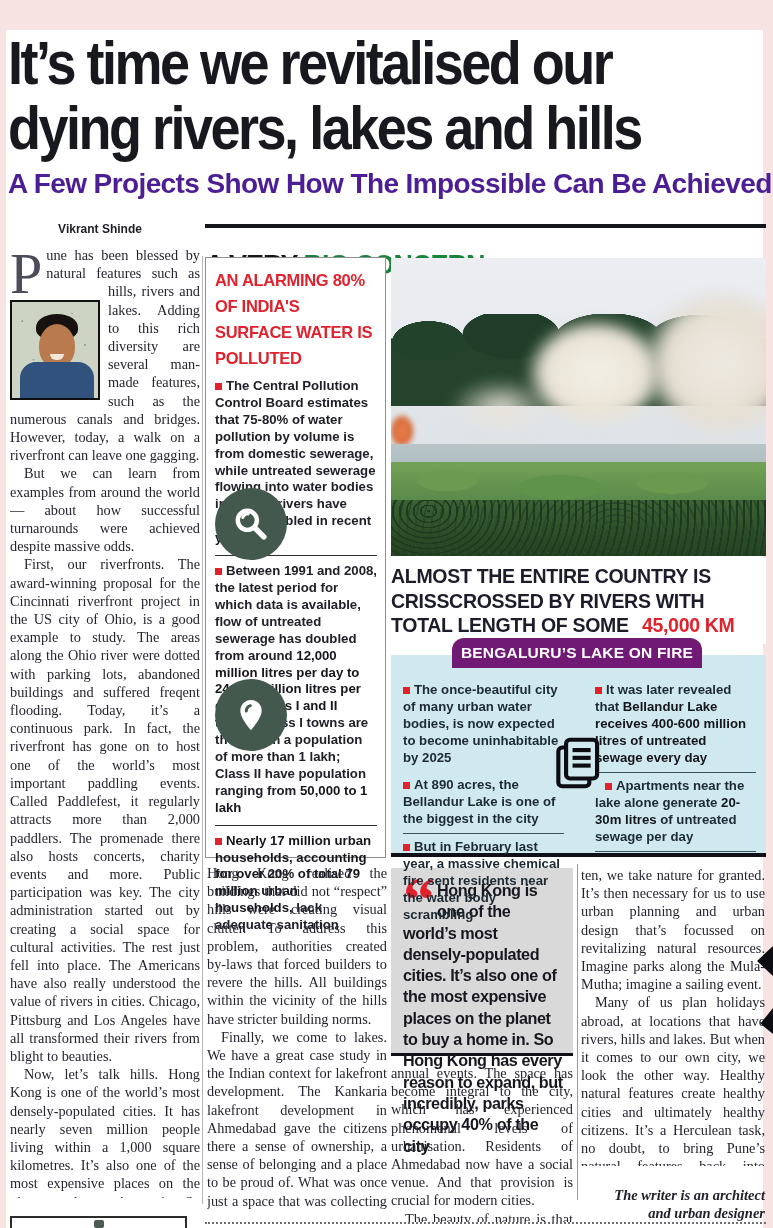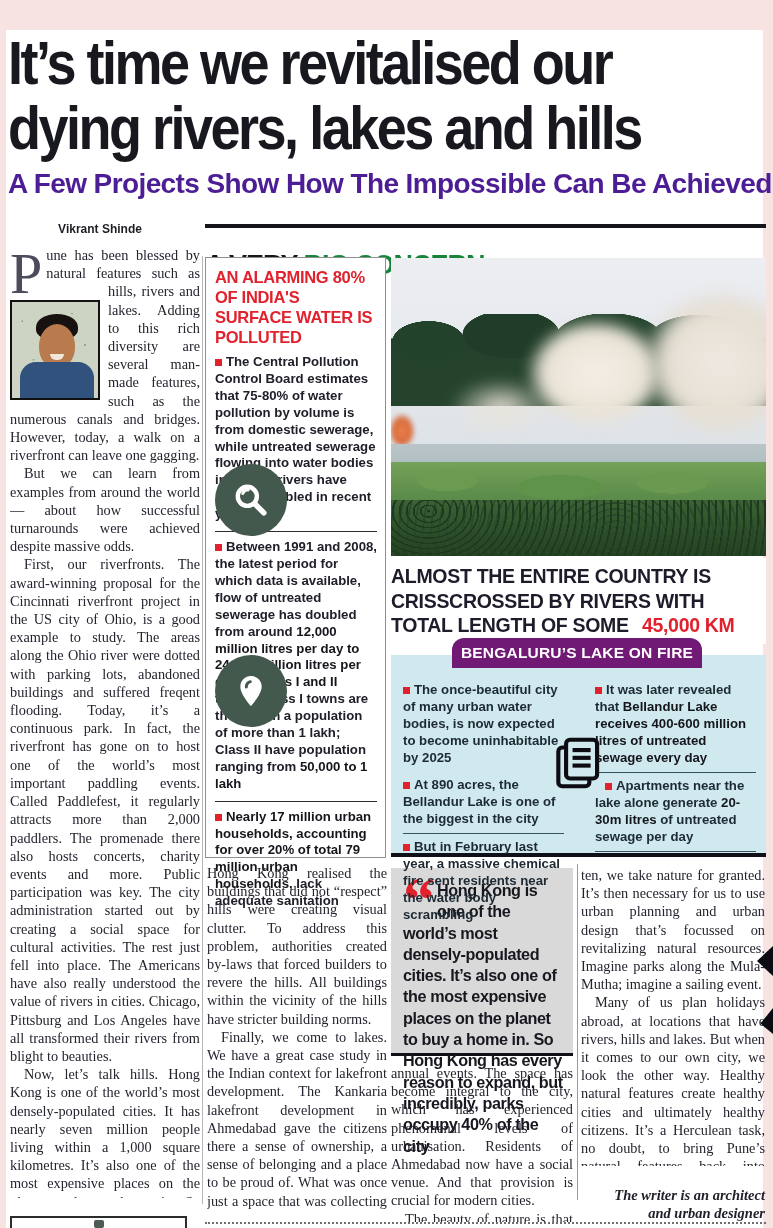--- a/index.html
+++ b/index.html
@@ -46,21 +46,21 @@
 
   
   .vrule { position:absolute; left:202px; top:256px; width:1px; height:948px; background:#b5b5b5; }
   .section-bar { position:absolute; left:205px; top:224px; width:561px; height:4px; background:#15151c; }
   .section-title { position:absolute; left:205px; top:230px; font-size:27px; font-weight:900;
     letter-spacing:-1px; color:#15151c;margin-top:20px; }
   .section-title .green { color:#18843b; }
 
   .alarm-box { position:absolute; left:205px; top:257px; width:181px; height:601px;
     border:1px solid #8f8f8f; background:#fff; padding:9px 8px 0 9px; }
-  .alarm-title { color:#e1222d; font-weight:800; font-size:16.5px; line-height:20px; letter-spacing:-0.3px; }
+  .alarm-title { color:#e1222d; font-weight:800; font-size:16.5px; line-height:26px; letter-spacing:-0.3px; }
   .ibullet { position:relative; padding-left:0; margin-top:7px; font-size:13.2px; line-height:16.9px;
     font-weight:600; color:#20202b; }
   .sq { display:inline-block; width:7px; height:7px; background:#e1222d; margin-right:4px; }
   .sep { border:none; border-top:1px solid #2c2c2c; margin:8px 0 0 0; }
   .b { font-weight:800; color:#15151c; }
 
   .icon-circle { float:left; width:72px; height:72px; border-radius:50%; background:#44594e;
     margin:4px 8px 2px 0; display:flex; align-items:center; justify-content:center; }
 
   

